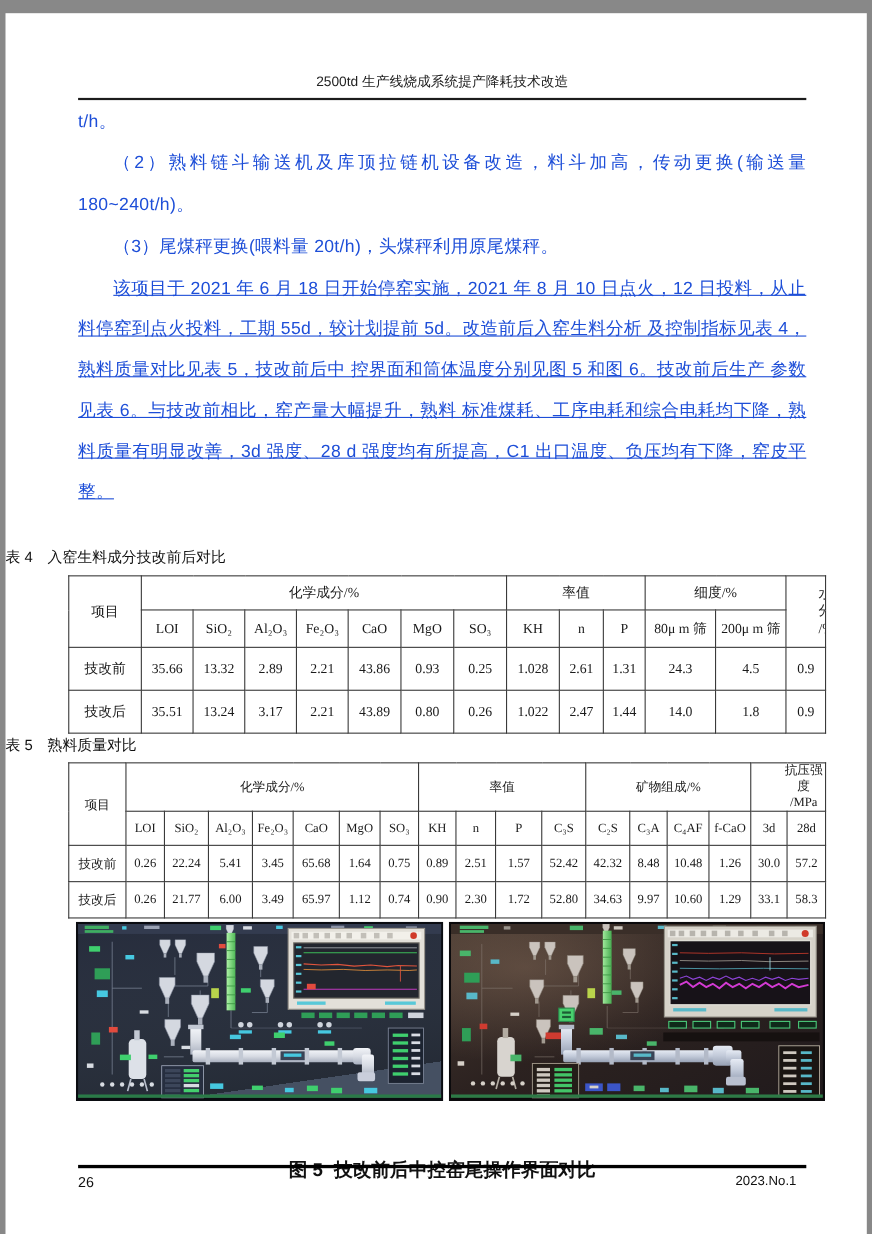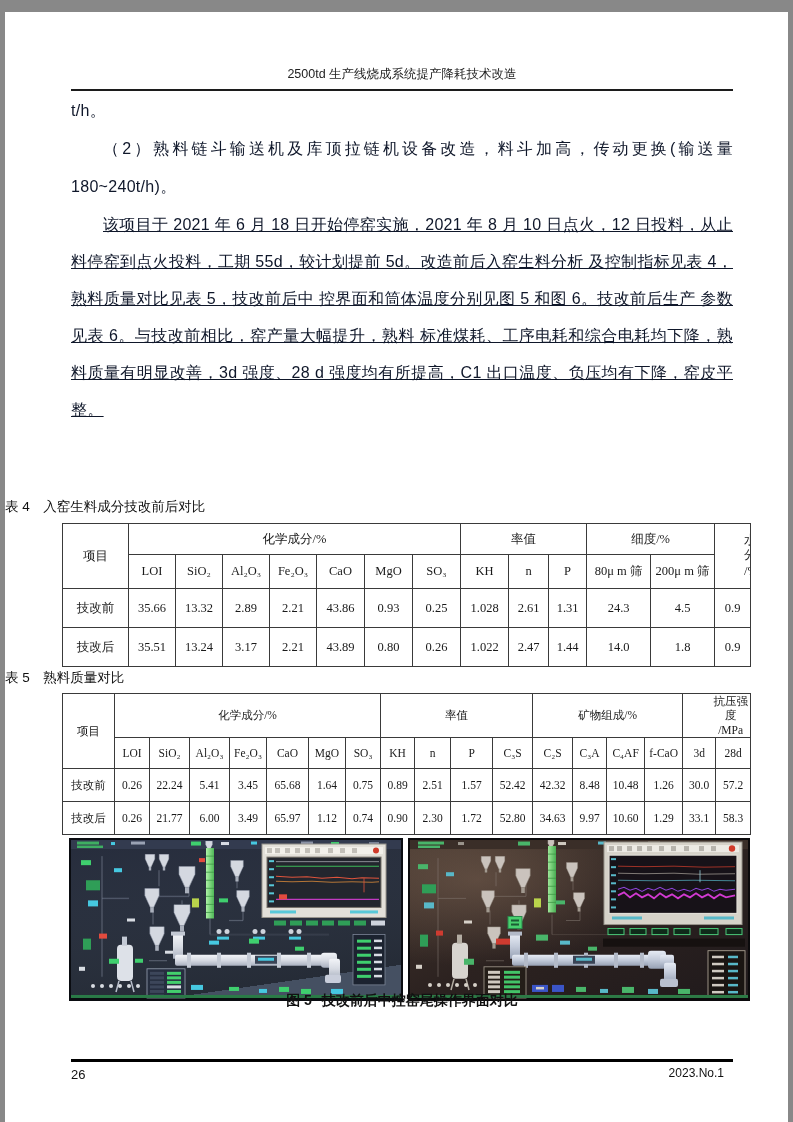--- a/index.html
+++ b/index.html
@@ -2,21 +2,21 @@
 <html><head>
 <meta charset="utf-8">
 <style>
   html,body{margin:0;padding:0;background:#888;}
   .page{position:relative;width:783px;height:1122px;background:#fff;margin:12px auto;overflow:hidden;
         font-family:"Liberation Sans","DejaVu Sans",sans-serif;color:#111;}
   
   .runhead{position:absolute;top:54px;left:66px;width:662px;text-align:center;
            font-size:12.5px;color:#222;padding-bottom:6px;border-bottom:2px solid #1c1c1c;}
   
-  .textblock{position:absolute;top:80px;left:66px;width:662px;font-size:16px;color:#0f172a;
+  .textblock{position:absolute;top:80px;left:66px;width:662px;font-size:16px;color:#1d4ed8;
              text-align:justify;letter-spacing:.3px;}
   .textblock p{margin:0;line-height:38px;}
   .indent{text-indent:2em;}
   .sect-head{font-size:17.5px;font-weight:bold;line-height:32px;margin:0;letter-spacing:.5px;}
   .para-main{line-height:37px !important;text-decoration:underline;}
   
   .tbl-title{position:absolute;left:0;width:100%;text-align:left;font-size:13.5px;color:#111;
              font-family:"Liberation Sans","DejaVu Sans",sans-serif;}
   table.dtable{position:absolute;left:57px;width:688px;border-collapse:collapse;table-layout:fixed;
                font-family:"Liberation Serif","DejaVu Serif",serif;color:#1a1a1a;
@@ -30,38 +30,39 @@
   #table5{top:681px;font-size:11.5px;}
   #table5 tr.grp th{height:40px;}
   #table5 tr.sub th{height:30px;}
   #table5 tr.data td{height:32px;}
   .twoline span{display:block;line-height:1.25;padding-left:28px;}
   
   .photos{position:absolute;top:826px;left:64px;width:681px;height:163px;display:flex;gap:5px;}
   .photo{height:163px;}
   .photo svg{display:block;width:100%;height:100%;}
   
-  .fig-caption{position:absolute;top:980px;left:66px;width:662px;text-align:center;
-               font-size:14px;font-weight:bold;color:#111;}
+  .fig-caption{position:absolute;top:1040px;left:66px;width:662px;text-align:center;
+               font-size:17px;font-weight:bold;color:#111;}
   .fig-caption .lbl{margin-right:10px;}
   
   .footrule{position:absolute;top:1047px;left:66px;width:662px;border-top:3px solid #000;}
   .pagenum{position:absolute;top:1055px;left:66px;width:662px;text-align:left;font-size:13px;color:#111;}
   .issue{position:absolute;top:1054px;right:64px;font-size:12px;color:#111;}
 </style>
 </head>
 <body>
 
 <div class="page">
 
   <div class="runhead">2500td 生产线烧成系统提产降耗技术改造</div>
 
   <div class="textblock">
     <p>t/h。</p>
     <p class="indent">（2）熟料链斗输送机及库顶拉链机设备改造，料斗加高，传动更换(输送量180~240t/h)。</p>
+    <p class="indent">（3）尾煤秤更换(喂料量 20t/h)，头煤秤利用原尾煤秤。</p>
     <p class="indent para-main">该项目于 2021 年 6 月 18 日开始停窑实施，2021 年 8 月 10 日点火，12 日投料，从止料停窑到点火投料，工期 55d，较计划提前 5d。改造前后入窑生料分析 及控制指标见表 4，熟料质量对比见表 5，技改前后中 控界面和筒体温度分别见图 5 和图 6。技改前后生产 参数见表 6。与技改前相比，窑产量大幅提升，熟料 标准煤耗、工序电耗和综合电耗均下降，熟料质量有明显改善，3d 强度、28 d 强度均有所提高，C1 出口温度、负压均有下降，窑皮平整。</p>
   </div>
 
   <div class="tbl-title" style="top:486px;">表 4　入窑生料成分技改前后对比</div>
   <table class="dtable" id="table4">
     <colgroup>
       <col style="width:66px">
         <col style="width:47px">
         <col style="width:47px">
         <col style="width:47px">

